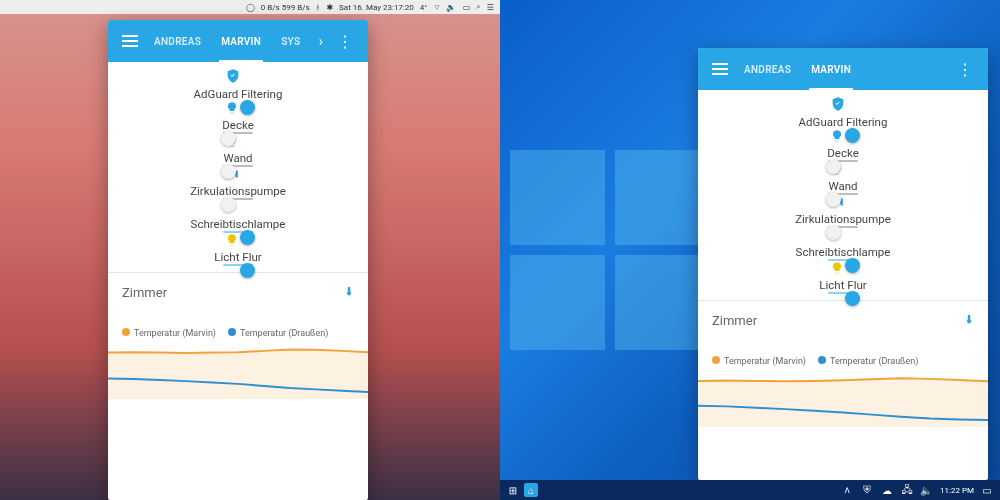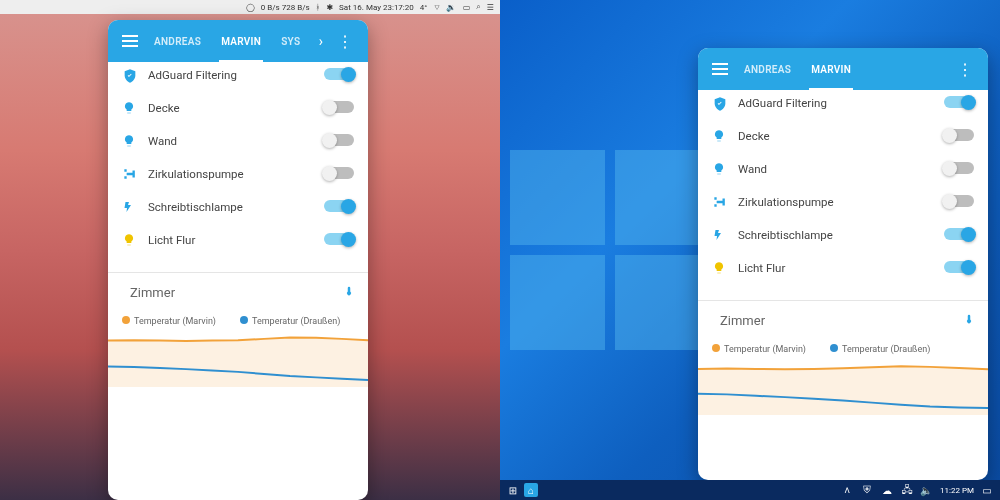--- a/index.html
+++ b/index.html
@@ -8,61 +8,61 @@
   .mac-bg { background: linear-gradient(180deg, #d8948f 0%, #d77a72 30%, #c76563 50%, #b4504f 70%, #3c2f45 100%); }
   .mac-menubar { position: absolute; top: 0; left: 0; right: 0; height: 14px; background: #eee; display: flex; align-items: center; justify-content: flex-end; font-size: 8px; color: #333; padding: 0 6px; gap: 6px; }
   .win-bg { background: linear-gradient(135deg, #0a5fc9 0%, #1a7de0 35%, #0e5fbf 60%, #0a4aa0 100%); position: relative; }
   .win-logo { position: absolute; left: 10px; top: 50%; transform: translateY(-50%); width: 200px; height: 200px; opacity: 0.45; }
   .win-logo div { position: absolute; background: #55b8ef; width: 95px; height: 95px; }
   .win-logo .tl { top:0; left:0; } .win-logo .tr { top:0; right:0; } .win-logo .bl { bottom:0; left:0; } .win-logo .br { bottom:0; right:0; }
   .win-taskbar { position: absolute; bottom: 0; left: 0; right: 0; height: 20px; background: #0a2a5f; display: flex; align-items: center; justify-content: space-between; padding: 0 6px; }
   .win-taskbar .left { display:flex; gap:4px; align-items:center;}
   .win-taskbar .right { display:flex; gap:6px; align-items:center; font-size:8px; color:#fff;}
   .win-taskbar .ico { width:14px; height:14px; display:flex; align-items:center; justify-content:center; font-size:10px; color:#fff; }
-  .card { position: absolute; background: #fff; border-radius: 10px; box-shadow: 0 6px 20px rgba(0,0,0,0.35); overflow: hidden; display:flex; flex-direction:column; }
+  .card { position: absolute; background: #fff; border-radius: 2px; box-shadow: 0 6px 20px rgba(0,0,0,0.35); overflow: hidden; display:flex; flex-direction:column; }
   .mac-card { top: 20px; left: 108px; width: 260px; height: 480px; }
   .win-card { top: 48px; left: 198px; width: 290px; height: 432px; }
   .card-header { background: #29a6e5; color: #fff; display: flex; align-items: center; height: 42px; padding: 0 8px; }
   .burger { width: 28px; display:flex; flex-direction:column; gap:3px; align-items:center; justify-content:center; cursor:pointer;}
   .burger span { display:block; width:16px; height:2px; background:#fff; }
   .tabs { flex:1; display:flex; gap:0; font-size:10px; font-weight:600; letter-spacing:.3px; }
   .tab { padding: 0 10px; height:42px; display:flex; align-items:center; color: rgba(255,255,255,0.8); position:relative; cursor:pointer;}
   .tab.active { color:#fff; }
   .tab.active::after { content:""; position:absolute; bottom:0; left:8px; right:8px; height:2px; background:#fff; }
   .chev { color:#fff; font-size:14px; padding:0 6px; cursor:pointer;}
   .dots { color:#fff; font-size:16px; padding:0 8px; cursor:pointer; letter-spacing:-1px;}
   .body { padding: 6px 14px 0 14px; font-size:12px; color:#333; }
-  .row { display:flex; align-items:flex-start; height:33px; }
+  .row { display:flex; align-items:center; height:33px;flex-direction:column; }
   .row .ic { width:26px; color:#29a6e5; font-size:14px; }
   .row .ic.lit { color:#f0c400; }
   .row .lbl { flex:1; font-size:11.5px; color:#444; }
   .toggle { width:30px; height:12px; border-radius:10px; position:relative; cursor:pointer;}
   .toggle.on { background:#8bd4f2; }
   .toggle.off { background:#bdbdbd; }
   .toggle .knob { width:15px; height:15px; border-radius:50%; position:absolute; top:-1.5px; box-shadow:0 1px 3px rgba(0,0,0,0.3);}
   .toggle.on .knob { right:-2px; background:#29a6e5; }
   .toggle.off .knob { left:-2px; background:#f1f1f1; }
   .divider { height:1px; background:#e5e5e5; margin: 6px -14px 0 -14px; }
   .zimmer { padding: 10px 14px 6px 14px; }
-  .zimmer-h { display:flex; justify-content:space-between; align-items:center; color:#666; font-size:13px;margin-left:8px;}
+  .zimmer-h { display:flex; justify-content:space-between; align-items:center; color:#666; font-size:13px;}
   .zimmer-t { font-size:30px; color:#333; font-weight:300; margin-top:4px;}
   .zimmer-t .u { font-size:13px; color:#888; margin-left:2px;}
-  .legend { display:flex; gap:24px; font-size:9px; color:#666; margin-top:14px; align-items:center;}
+  .legend { display:flex; gap:12px; font-size:9px; color:#666; margin-top:26px; align-items:center;}
   .dot { width:8px; height:8px; border-radius:50%; display:inline-block; margin-right:4px;}
   .chart { height: 55px; position:relative; margin: 6px -14px 0 -14px; }
   .chart svg { width:100%; height:100%; }
   .mac-menubar .mi { display:inline-flex; align-items:center; gap:1px;}
 </style>
 </head>
 <body>
 
 <div class="half mac-bg">
   <div class="mac-menubar">
     <span class="mi">◯</span>
-    <span class="mi">0 B/s 728 B/s</span>
+    <span class="mi">0 B/s 599 B/s</span>
     <span class="mi">ᚼ</span>
     <span class="mi">✱</span>
     <span class="mi">Sat 16. May 23:17:20</span>
     <span class="mi">4°</span>
     <span class="mi">⌔</span>
     <span class="mi">🔉</span>
     <span class="mi">▭</span>
     <span class="mi">⌕</span>
     <span class="mi">☰</span>
   </div>

